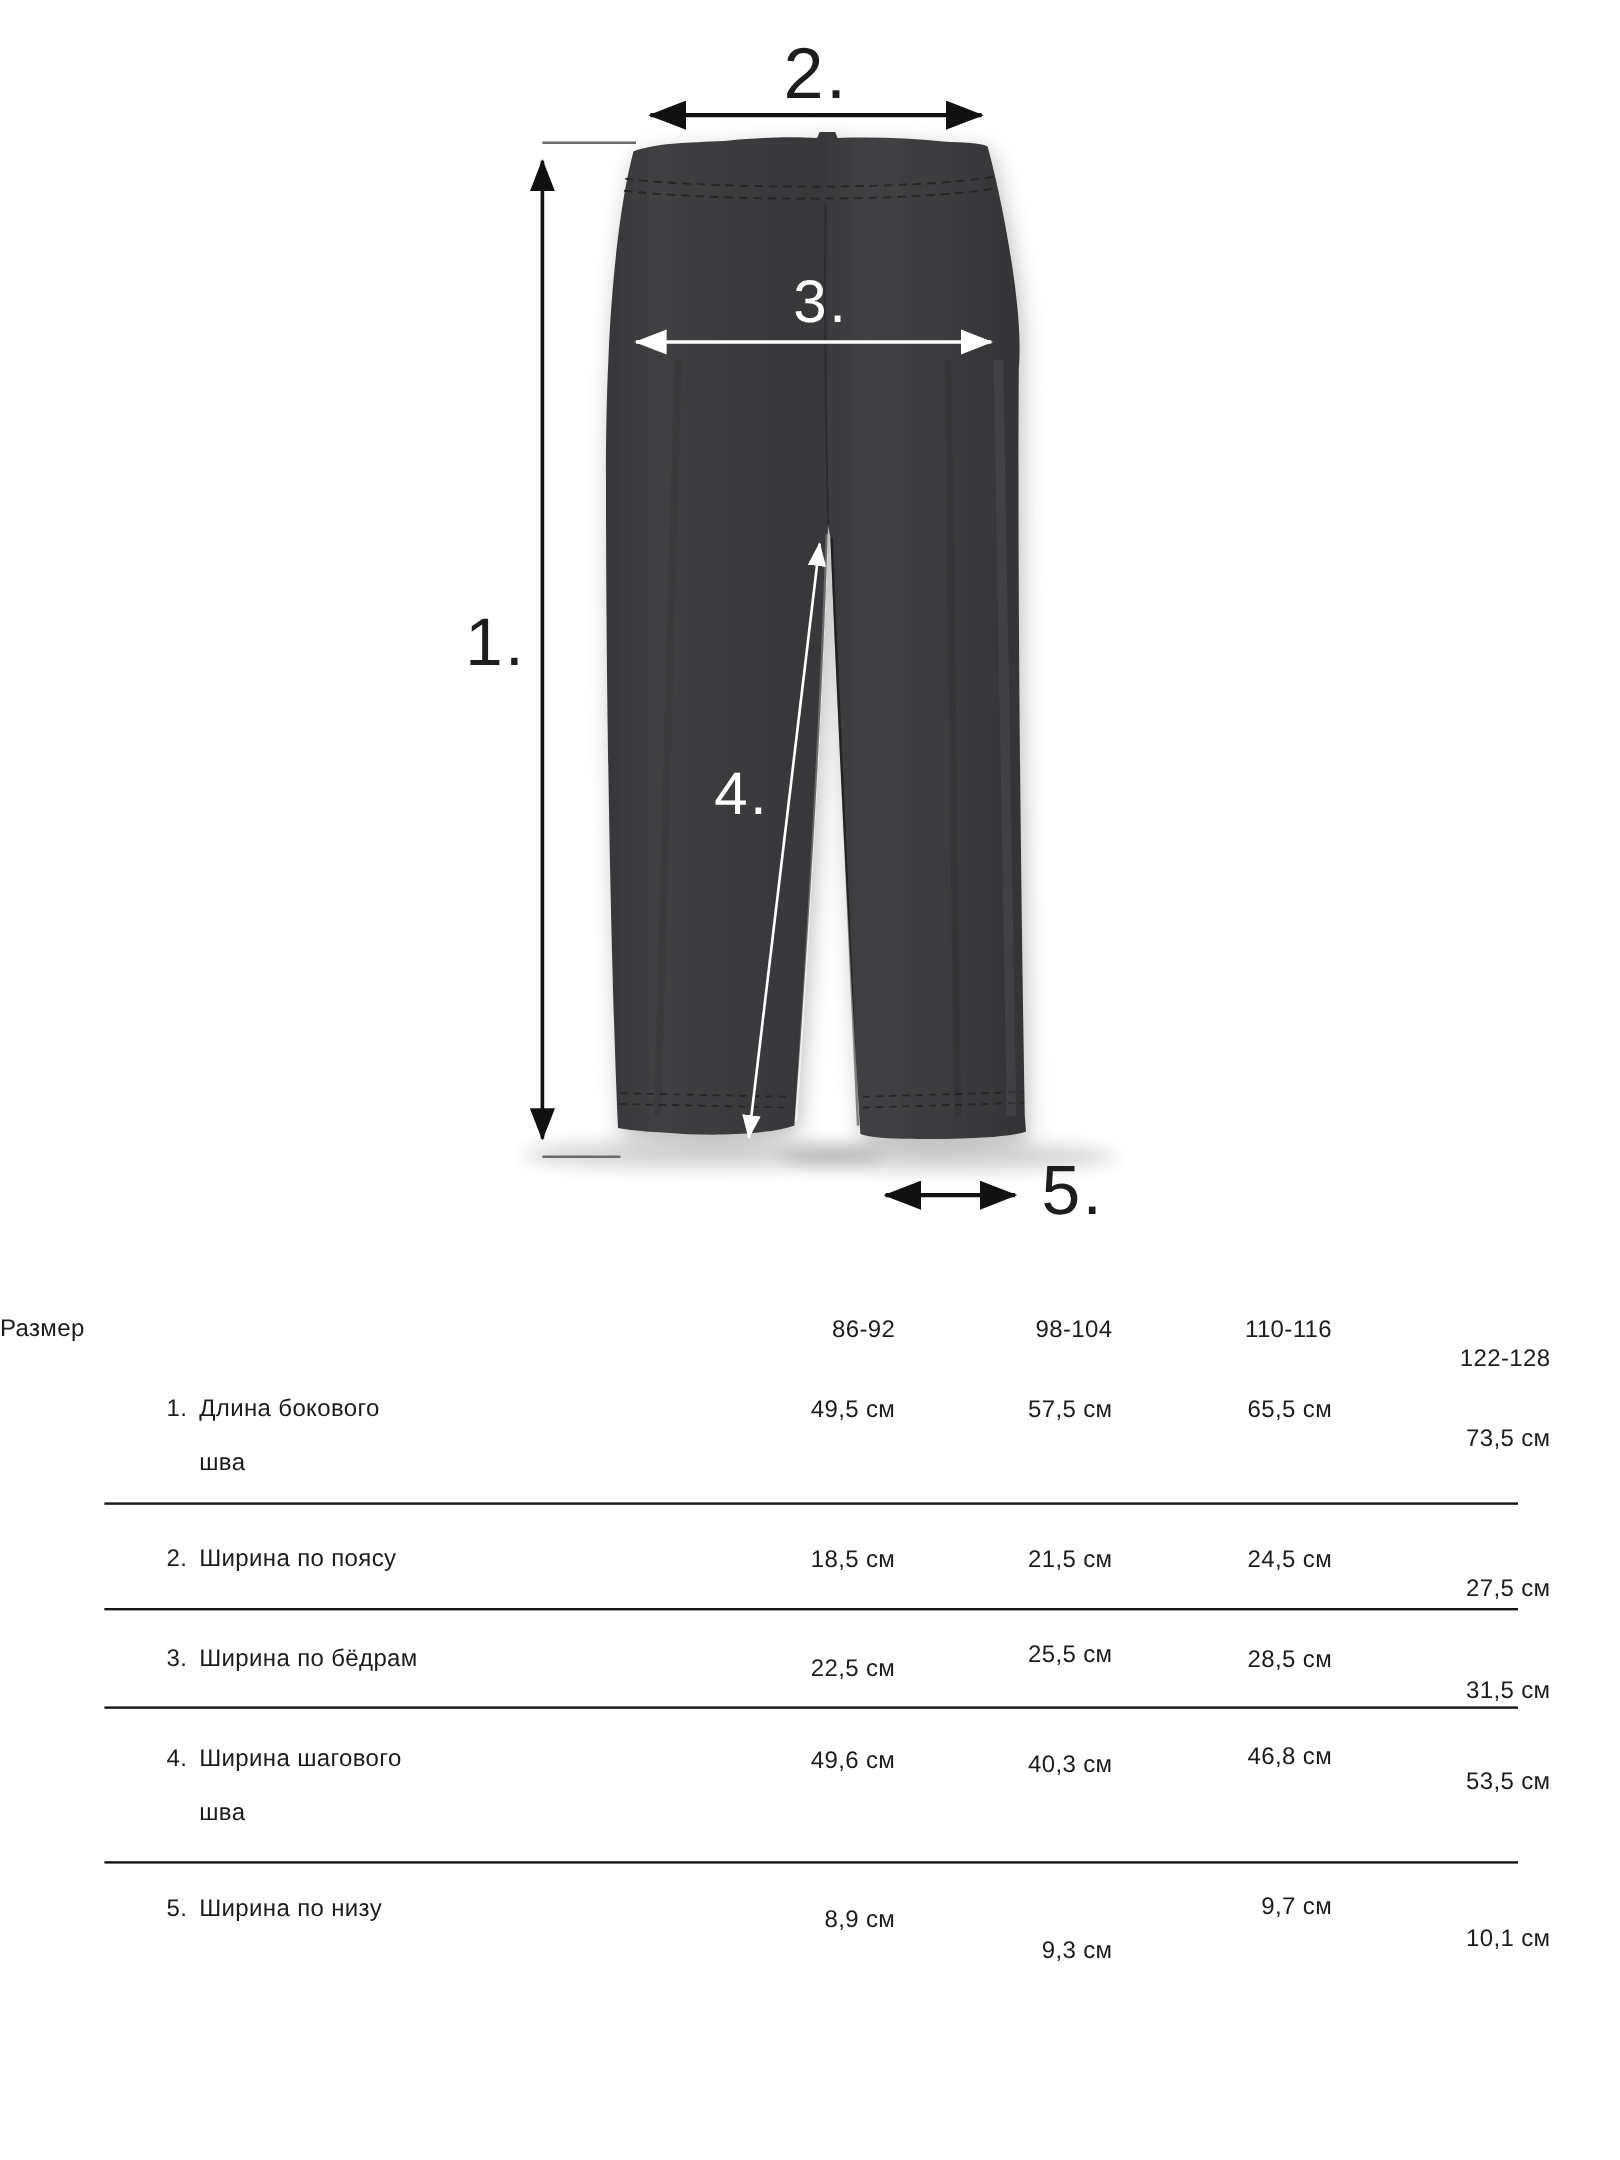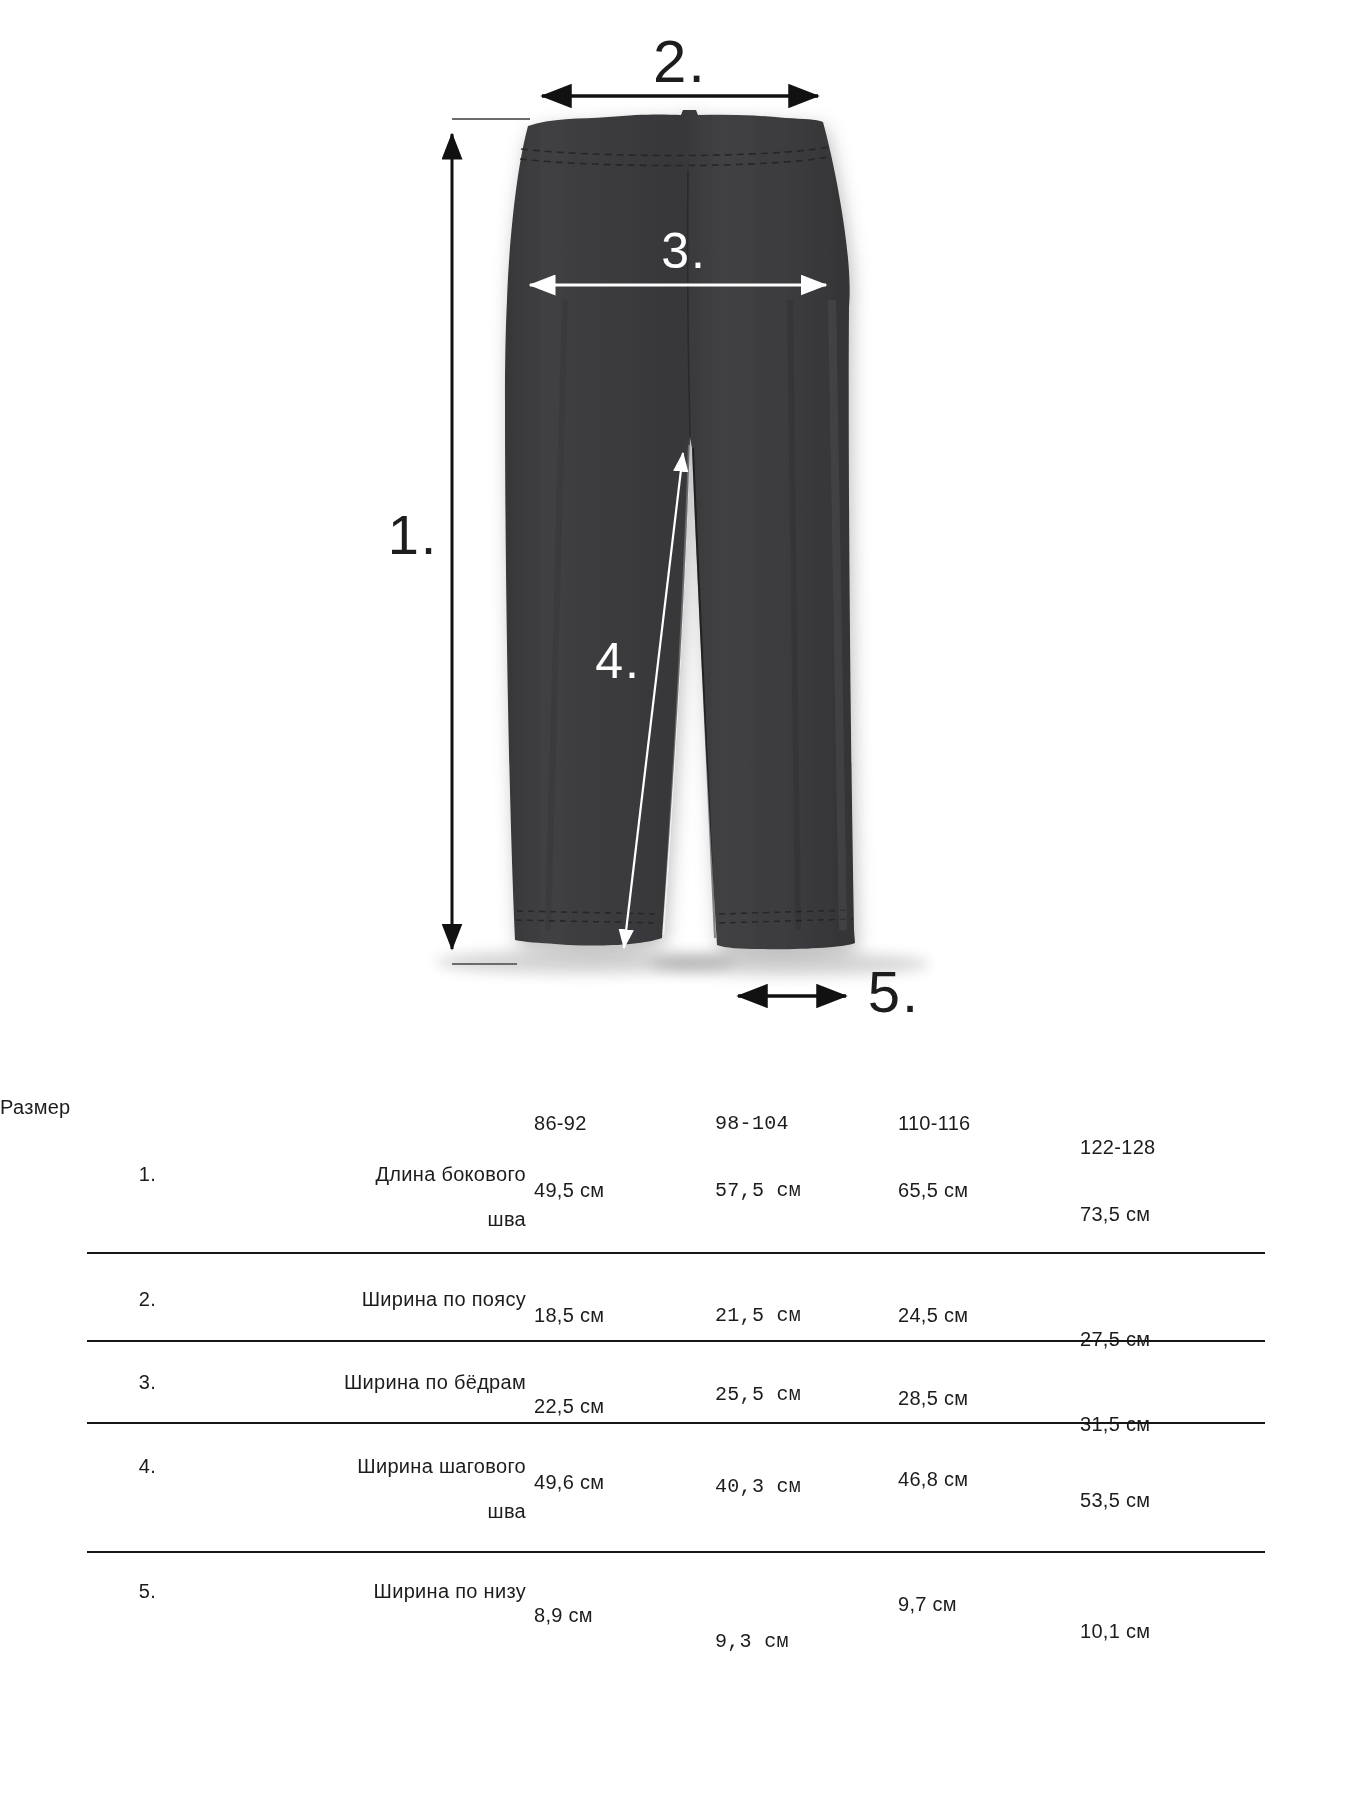--- a/index.html
+++ b/index.html
@@ -10,27 +10,27 @@
     position:relative;overflow:hidden;
     color:#1c1c1c;
   }
   .canvas{position:absolute;inset:0;}
   svg.diagram{position:absolute;left:0;top:0;}
   .num-label{font-family:"Liberation Sans","DejaVu Sans",sans-serif;font-weight:400;letter-spacing:2px;}
 
   
   .tbl{position:absolute;left:0;top:0;width:1350px;height:720px;font-size:20px;line-height:45px;letter-spacing:.3px;}
   .trow{position:absolute;left:0;width:1350px;}
-  .cell{position:absolute;top:16px;text-align:left;}
+  .cell{position:absolute;top:1px;text-align:right;}
   .c1{left:534px;width:212px;}
-  .c2{left:715px;width:212px;font-family:Liberation Mono, monospace;}
+  .c2{left:715px;width:212px;}
   .c3{left:898px;width:212px;}
   .c4{left:1080px;width:212px;margin-top:24px;}
   .rnum{position:absolute;left:112px;width:44px;top:0;text-align:right;}
-  .rname{position:absolute;left:166px;width:360px;top:0;text-align:right;}
+  .rname{position:absolute;left:166px;width:360px;top:0;}
   .rname .l2{display:block;}
   .sep{position:absolute;left:87px;width:1178px;height:2px;background:#161616;}
   
   .trow.hd{top:1085px;}
   .trow.r1{top:1152px;}
   .trow.r2{top:1277px;}
   .trow.r3{top:1360px;}
   .trow.r4{top:1444px;}
   .trow.r5{top:1569px;}
   .sep.s1{top:1252px;}

